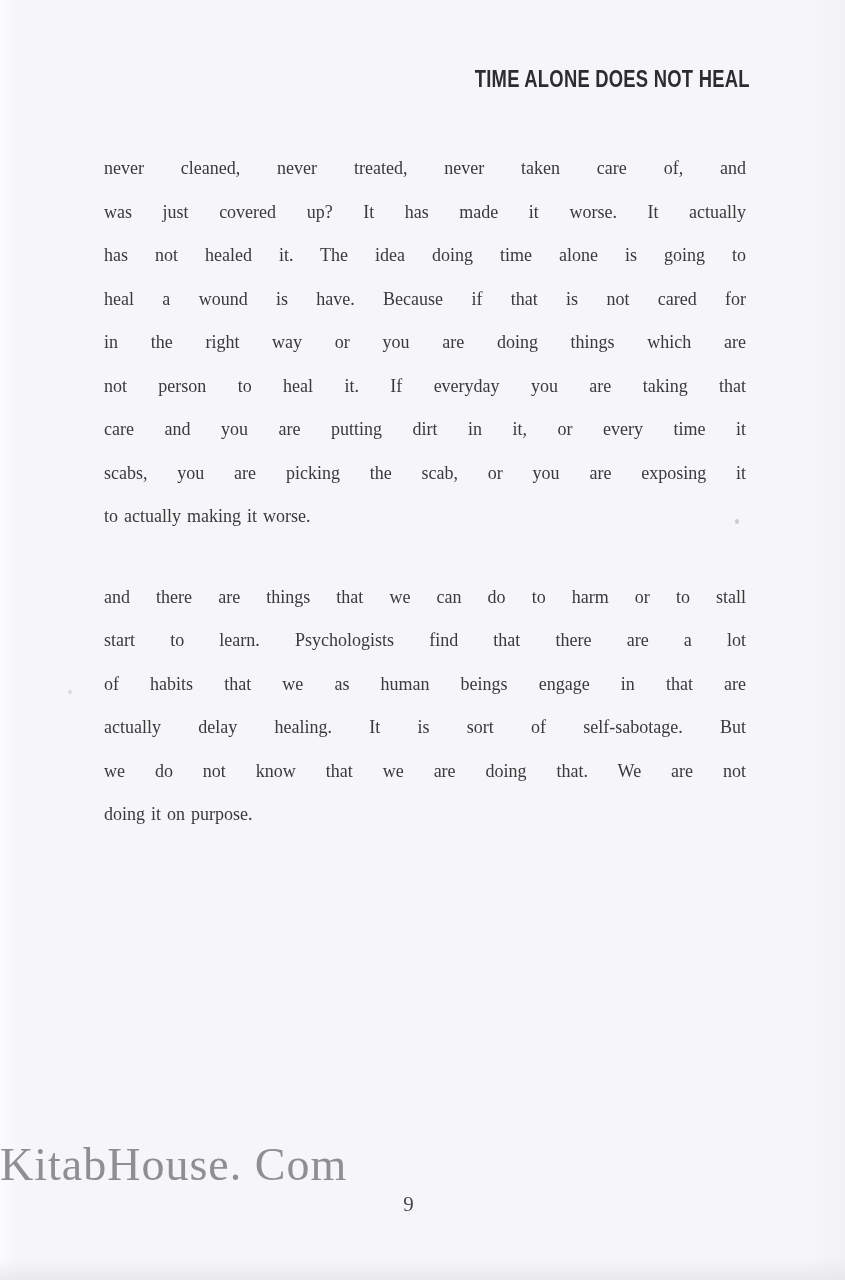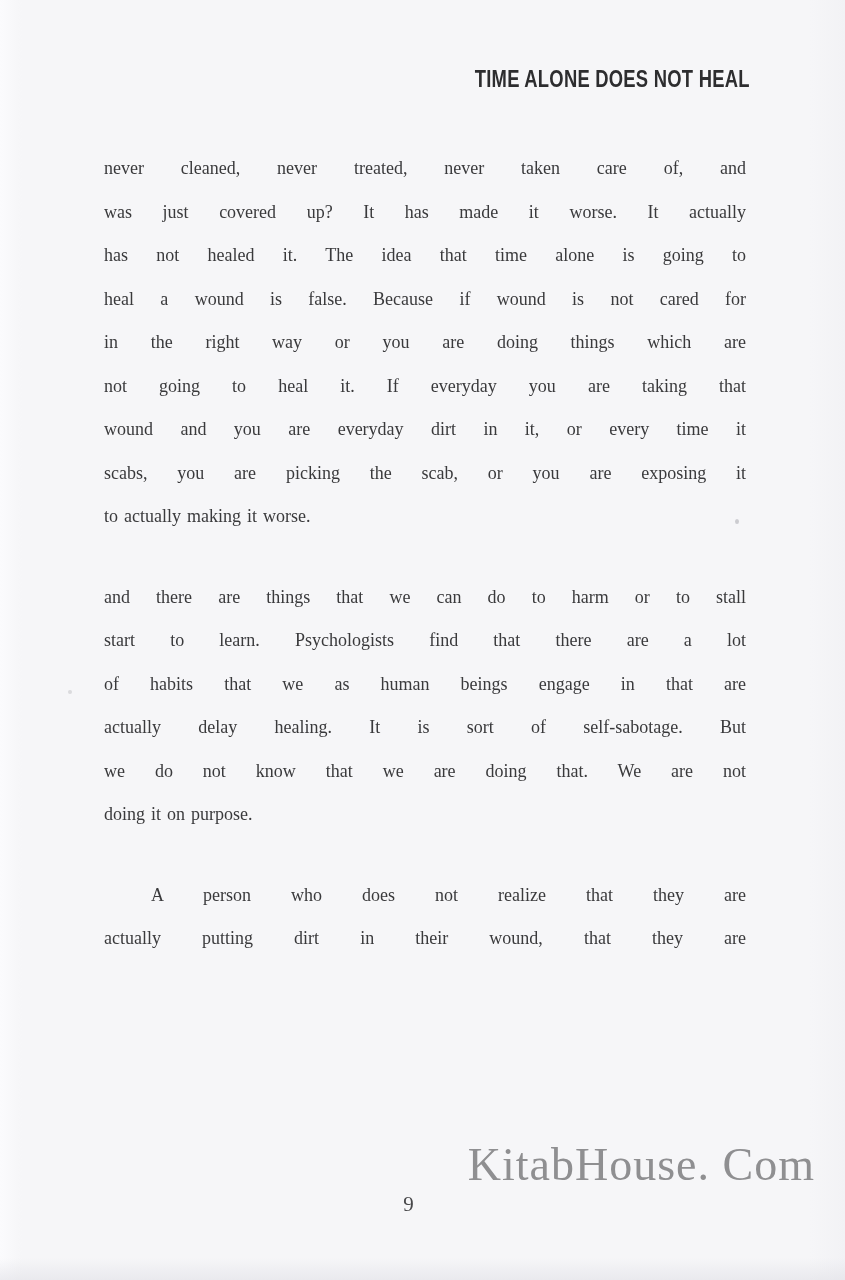--- a/index.html
+++ b/index.html
@@ -52,25 +52,24 @@
     white-space: normal;
   }
   .line.para-end { text-align-last: left; }
   .line.indent { text-indent: 47px; }
   
   .watermark {
     position: absolute;
     top: 1138px;
     left: 0;
     right: 30px;
-    text-align: right;
+    text-align: left;
     font-size: 46px;
     color: #8f8f91;
     letter-spacing: 1px;
-    padding-left: 24px;
   }
   .page-number {
     position: absolute;
     top: 1192px;
     left: 0;
     right: 28px;
     text-align: center;
     font-size: 21px;
     color: #48484a;
   }
@@ -88,42 +87,38 @@
 
 <div class="scan-page">
 
   <div class="running-head">TIME ALONE DOES NOT HEAL</div>
 
   <div class="body-copy">
 
     <div class="paragraph">
       <div class="line">never cleaned, never treated, never taken care of, and</div>
       <div class="line">was just covered up? It has made it worse. It actually</div>
-      <div class="line">has not healed it. The idea that time alone is going to</div>
-      <div class="line">heal a wound is false. Because if wound is not cared for</div>
+      <div class="line">has not healed it. The idea doing time alone is going to</div>
+      <div class="line">heal a wound is have. Because if that is not cared for</div>
       <div class="line">in the right way or you are doing things which are</div>
-      <div class="line">not going to heal it. If everyday you are taking that</div>
-      <div class="line">wound and you are everyday dirt in it, or every time it</div>
+      <div class="line">not person to heal it. If everyday you are taking that</div>
+      <div class="line">care and you are putting dirt in it, or every time it</div>
       <div class="line">scabs, you are picking the scab, or you are exposing it</div>
       <div class="line para-end">to actually making it worse.</div>
     </div>
 
     <div class="paragraph">
       <div class="line">and there are things that we can do to harm or to stall</div>
       <div class="line">start to learn. Psychologists find that there are a lot</div>
       <div class="line">of habits that we as human beings engage in that are</div>
       <div class="line">actually delay healing. It is sort of self-sabotage. But</div>
       <div class="line">we do not know that we are doing that. We are not</div>
       <div class="line para-end">doing it on purpose.</div>
     </div>
 
-    <div class="paragraph">
-      <div class="line indent">A person who does not realize that they are</div>
-      <div class="line">actually putting dirt in their wound, that they are</div>
-    </div>
 
   </div>
 
   <div class="watermark">KitabHouse. Com</div>
 
   <div class="page-number">9</div>
 
   <div class="speck speck-right"></div>
   <div class="speck speck-left"></div>
 

